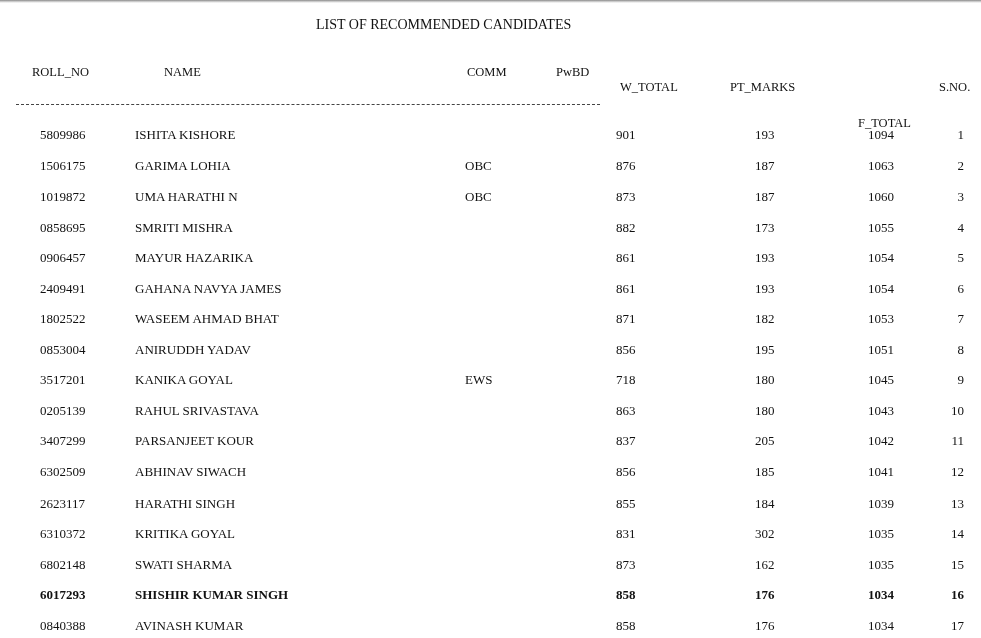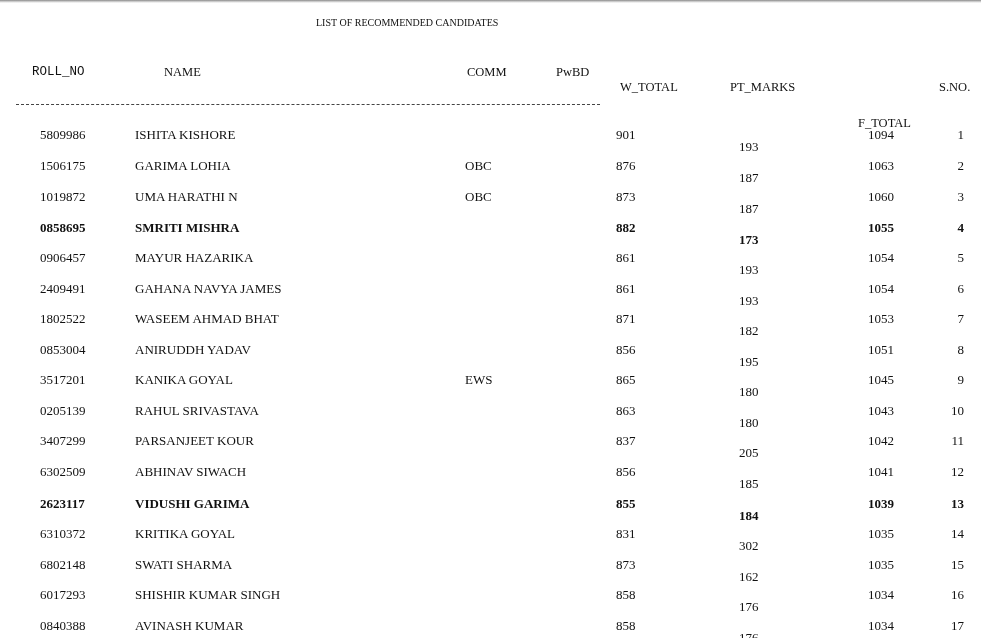--- a/index.html
+++ b/index.html
@@ -9,46 +9,46 @@
       font-family: "Liberation Serif", "DejaVu Serif", serif;
       color: #111;
       position: relative;
     }
     .top-edge {
       position: absolute; left: 0; top: 0; width: 981px; height: 3px;
       background: linear-gradient(#8a8a8a, #d8d8d8 60%, #fff);
     }
     .title {
       position: absolute; left: 316px; top: 17px;
-      font-size: 10px; letter-spacing: 0;
+      font-size: 14px; letter-spacing: 0;
     }
     .hdr { position: absolute; font-size: 12.5px; }
     .dash {
       position: absolute; left: 16px; top: 104px; width: 584px; height: 1px;
       border-top: 1px dashed #444;
     }
     .row { position: absolute; left: 0; width: 806px; height: 20px; font-size: 13px; }
     .row span { position: absolute; top: 0; white-space: nowrap; }
     .c-roll { left: 40px; }
     .c-name { left: 135px; }
     .c-comm { left: 465px; }
     .c-pwbd { left: 556px; }
     .c-w { left: 616px; width: 22px; text-align: left; }
-    .c-pt { left: 739px; margin-top: 12px; }
+    .c-pt { left: 755px; }
     .c-f { left: 868px; }
     .c-sno { left: 930px; width: 34px; text-align: right; }
   </style>
 </head>
 <body>
 
 <div class="top-edge"></div>
 
 <div class="title">LIST OF RECOMMENDED CANDIDATES</div>
 
-<div class="hdr" style="left:32px;top:65px;font-family:Liberation Mono, monospace;">ROLL_NO</div>
+<div class="hdr" style="left:32px;top:65px;">ROLL_NO</div>
 <div class="hdr" style="left:164px;top:65px;">NAME</div>
 <div class="hdr" style="left:467px;top:65px;">COMM</div>
 <div class="hdr" style="left:556px;top:65px;">PwBD</div>
 <div class="hdr" style="left:620px;top:80px;">W_TOTAL</div>
 <div class="hdr" style="left:730px;top:80px;">PT_MARKS</div>
 <div class="hdr" style="left:858px;top:80px;margin-top:36px;">F_TOTAL</div>
 <div class="hdr" style="left:939px;top:80px;">S.NO.</div>
 
 <div class="dash"></div>
 
@@ -76,21 +76,21 @@
     <div class="row" style="top: 189px;">
       <span class="c-roll">1019872</span>
       <span class="c-name">UMA HARATHI N</span>
       <span class="c-comm">OBC</span>
       <span class="c-pwbd"></span>
       <span class="c-w">873</span>
       <span class="c-pt">187</span>
       <span class="c-f">1060</span>
       <span class="c-sno">3</span>
     </div>
-    <div class="row" style="top: 220px; font-weight: bold;">
+    <div class="row" style="top: 220px;">
       <span class="c-roll">0858695</span>
       <span class="c-name">SMRITI MISHRA</span>
       <span class="c-comm"></span>
       <span class="c-pwbd"></span>
       <span class="c-w">882</span>
       <span class="c-pt">173</span>
       <span class="c-f">1055</span>
       <span class="c-sno">4</span>
     </div>
     <div class="row" style="top: 250px;">
@@ -131,21 +131,21 @@
       <span class="c-w">856</span>
       <span class="c-pt">195</span>
       <span class="c-f">1051</span>
       <span class="c-sno">8</span>
     </div>
     <div class="row" style="top: 372px;">
       <span class="c-roll">3517201</span>
       <span class="c-name">KANIKA GOYAL</span>
       <span class="c-comm">EWS</span>
       <span class="c-pwbd"></span>
-      <span class="c-w">865</span>
+      <span class="c-w">718</span>
       <span class="c-pt">180</span>
       <span class="c-f">1045</span>
       <span class="c-sno">9</span>
     </div>
     <div class="row" style="top: 403px;">
       <span class="c-roll">0205139</span>
       <span class="c-name">RAHUL SRIVASTAVA</span>
       <span class="c-comm"></span>
       <span class="c-pwbd"></span>
       <span class="c-w">863</span>
@@ -166,23 +166,23 @@
     <div class="row" style="top: 464px;">
       <span class="c-roll">6302509</span>
       <span class="c-name">ABHINAV SIWACH</span>
       <span class="c-comm"></span>
       <span class="c-pwbd"></span>
       <span class="c-w">856</span>
       <span class="c-pt">185</span>
       <span class="c-f">1041</span>
       <span class="c-sno">12</span>
     </div>
-    <div class="row" style="top: 496px; font-weight: bold;">
+    <div class="row" style="top: 496px;">
       <span class="c-roll">2623117</span>
-      <span class="c-name">VIDUSHI GARIMA</span>
+      <span class="c-name">HARATHI SINGH</span>
       <span class="c-comm"></span>
       <span class="c-pwbd"></span>
       <span class="c-w">855</span>
       <span class="c-pt">184</span>
       <span class="c-f">1039</span>
       <span class="c-sno">13</span>
     </div>
     <div class="row" style="top: 526px;">
       <span class="c-roll">6310372</span>
       <span class="c-name">KRITIKA GOYAL</span>
@@ -196,21 +196,21 @@
     <div class="row" style="top: 557px;">
       <span class="c-roll">6802148</span>
       <span class="c-name">SWATI SHARMA</span>
       <span class="c-comm"></span>
       <span class="c-pwbd"></span>
       <span class="c-w">873</span>
       <span class="c-pt">162</span>
       <span class="c-f">1035</span>
       <span class="c-sno">15</span>
     </div>
-    <div class="row" style="top: 587px;">
+    <div class="row" style="top: 587px; font-weight: bold;">
       <span class="c-roll">6017293</span>
       <span class="c-name">SHISHIR KUMAR SINGH</span>
       <span class="c-comm"></span>
       <span class="c-pwbd"></span>
       <span class="c-w">858</span>
       <span class="c-pt">176</span>
       <span class="c-f">1034</span>
       <span class="c-sno">16</span>
     </div>
     <div class="row" style="top: 618px;">

